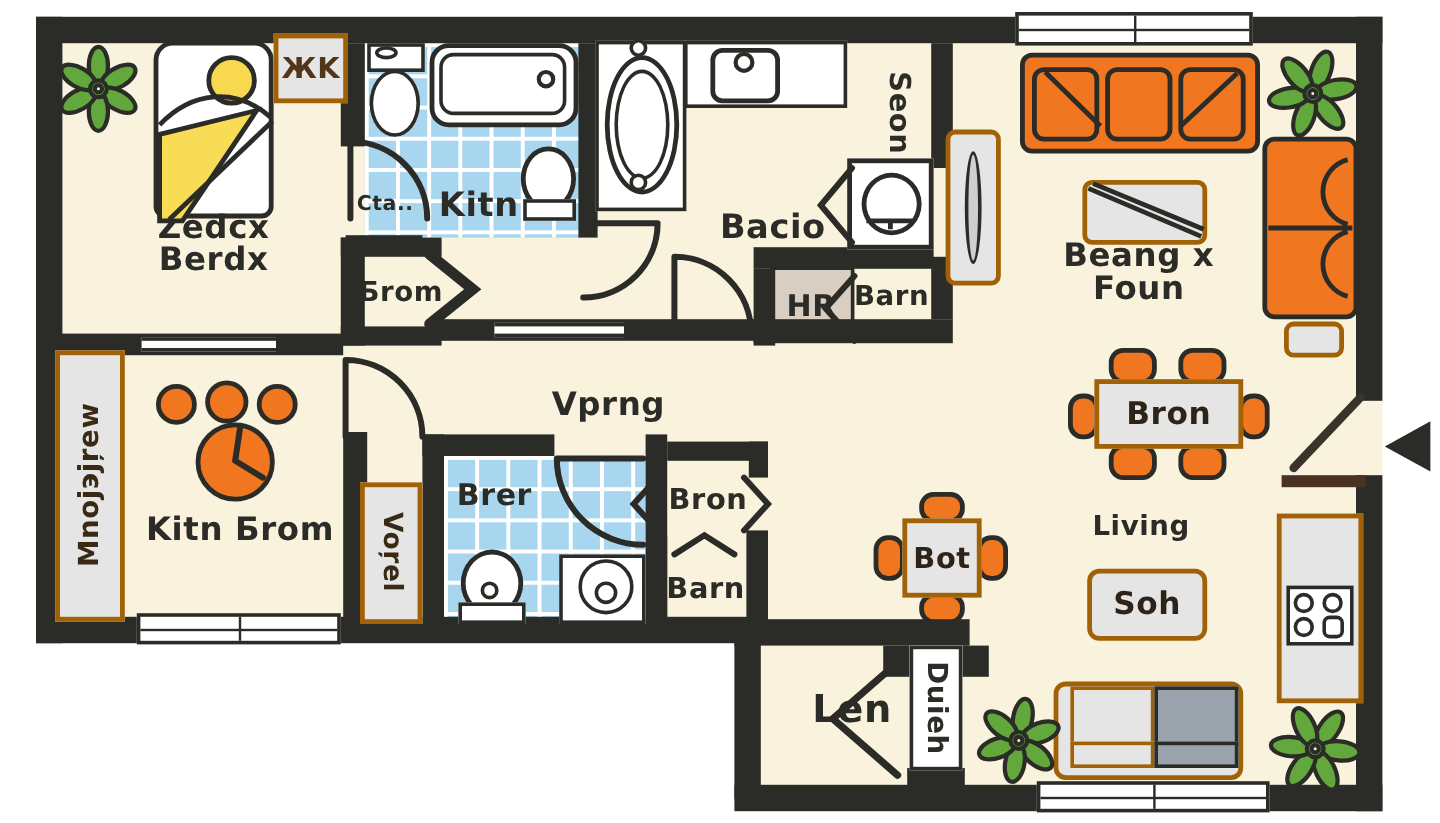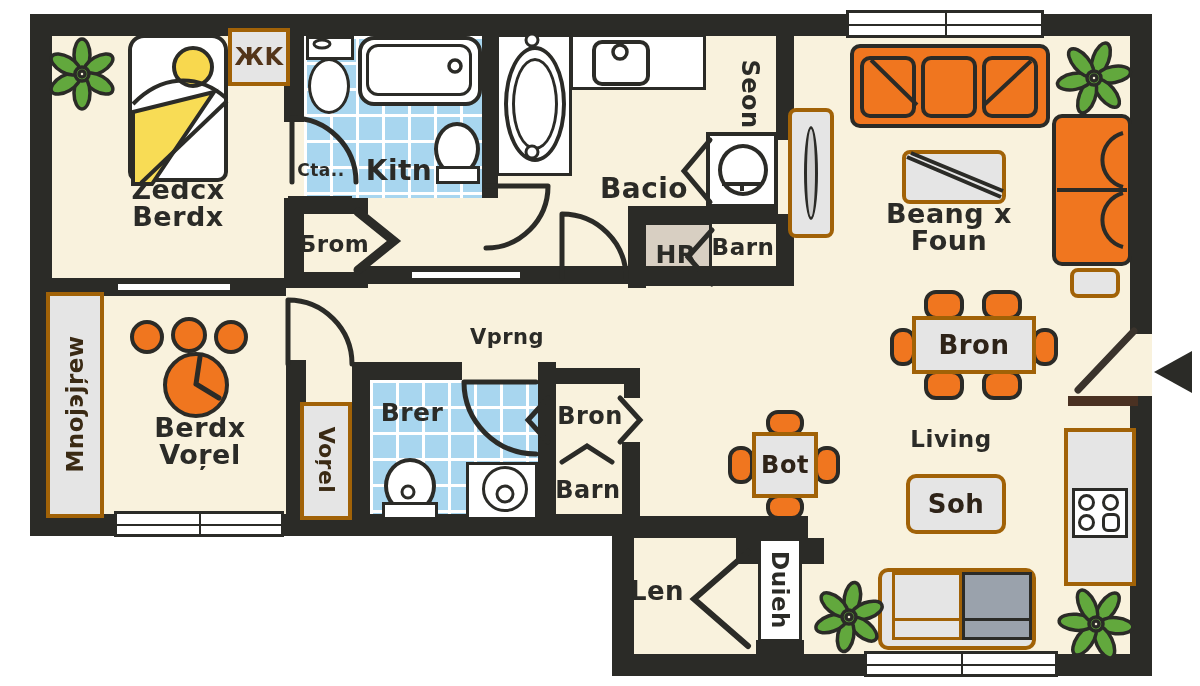--- a/index.html
+++ b/index.html
@@ -163,29 +163,29 @@
 
   <div class="abs lbl" style="left:100px;top:188px;width:156px;height:30px;font-size:27px">Zedcx Berdx</div>
   <div class="abs lbl" style="left:294px;top:158px;width:54px;height:24px;font-size:17px">Cta..</div>
   <div class="abs lbl" style="left:366px;top:156px;width:66px;height:30px;font-size:28px">Kitn</div>
   <div class="abs lbl" style="left:302px;top:230px;width:64px;height:28px;font-size:23px">Бrom</div>
   <div class="abs lbl" style="left:608px;top:174px;width:72px;height:30px;font-size:28px">Bacio</div>
   <div class="abs lbl v90" style="left:722px;top:66px;width:56px;height:56px;font-size:24px">Seon</div>
   <div class="abs lbl" style="left:646px;top:240px;width:60px;height:28px;font-size:25px">HR</div>
   <div class="abs lbl" style="left:710px;top:234px;width:66px;height:26px;font-size:23px">Barn</div>
   <div class="abs lbl" style="left:856px;top:212px;width:186px;height:30px;font-size:27px">Beang x Foun</div>
-  <div class="abs lbl" style="left:462px;top:322px;width:90px;height:30px;font-size:21px">Vprng</div>
-  <div class="abs lbl" style="left:116px;top:426px;width:168px;height:30px;font-size:27px">Berdx Voŗel</div>
+  <div class="abs lbl" style="left:462px;top:322px;width:90px;height:30px;font-size:27px">Vprng</div>
+  <div class="abs lbl" style="left:116px;top:426px;width:168px;height:30px;font-size:27px">Kitn Бrom</div>
   <div class="abs lbl vm90" style="left:-20px;top:384px;width:190px;height:40px;font-size:23px;color:#3a2a14">Mnojэjŗеw</div>
   <div class="abs lbl" style="left:382px;top:398px;width:60px;height:28px;font-size:25px">Вrer</div>
   <div class="abs lbl" style="left:554px;top:402px;width:72px;height:28px;font-size:24px">Bron</div>
   <div class="abs lbl" style="left:552px;top:476px;width:72px;height:28px;font-size:24px">Barn</div>
   <div class="abs lbl v90" style="left:286px;top:432px;width:80px;height:56px;font-size:22px;color:#3a2a14">Voŗel</div>
   <div class="abs lbl" style="left:906px;top:424px;width:90px;height:30px;font-size:23px">Living</div>
-  <div class="abs lbl" style="left:627px;top:576px;width:60px;height:30px;font-size:26px">Len</div>
+  <div class="abs lbl" style="left:680px;top:576px;width:60px;height:30px;font-size:32px">Len</div>
   <div class="abs lbl v90" style="left:752px;top:562px;width:56px;height:56px;font-size:23px">Duieh</div>
 
   <svg class="overlay" width="1200" height="686" viewBox="0 0 1200 686">
     <g stroke="#2b2b27" stroke-width="5" fill="none" stroke-linecap="round">
       <path d="M292,118 A64,64 0 0 1 356,182 M292,182 L292,118"></path>
       <path d="M548,186 A62,62 0 0 1 486,248 M486,186 L548,186"></path>
       <path d="M562,214 A64,64 0 0 1 626,278 M562,214 L562,278"></path>
       <path d="M288,300 A64,64 0 0 1 352,364 M288,300 L288,364"></path>
       <path d="M464,382 A72,72 0 0 0 536,454 M536,382 L464,382"></path>
       <polyline points="710,140 684,171 710,202"></polyline>

